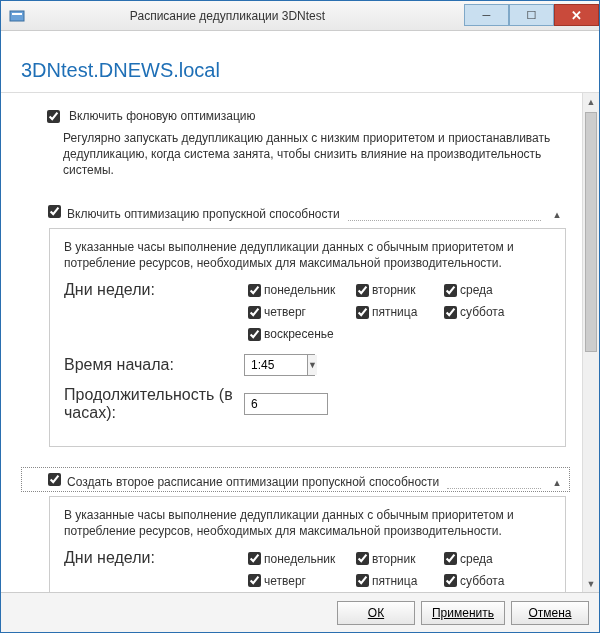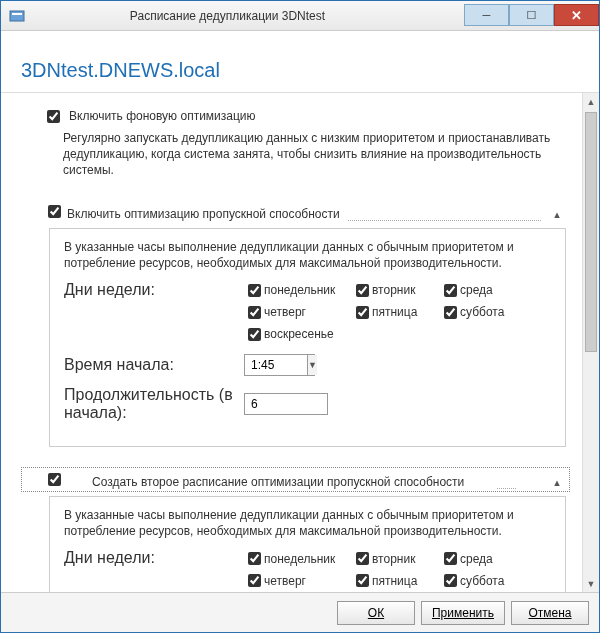--- a/index.html
+++ b/index.html
@@ -22,21 +22,21 @@
   .sb-btn { height:17px; background:#f0f0f0; display:flex; align-items:center; justify-content:center; color:#606060; font-size:9px; }
   .sb-track { flex:1; position:relative; }
   .sb-thumb { position:absolute; left:2px; right:2px; top:2px; height:240px; background:#cdcdcd; border:1px solid #b0b0b0; }
   .chk-row { display:flex; align-items:flex-start; gap:6px; margin:8px 0 4px 22px; }
   .chk-row input { margin-top:1px; }
   .chk-row label { font-size:12px; }
   .desc { margin:4px 0 14px 42px; font-size:12px; color:#333; line-height:1.35; }
   .section-hdr { display:flex; align-items:flex-end; border:1px solid transparent; padding:2px 4px 2px 22px; margin-top:20px; }
   .section-hdr .hline { flex:1; border-bottom:1px dotted #aaa; margin:0 8px; height:1px; }
   .section-hdr .caret { width:16px; text-align:center; color:#555; font-size:11px; cursor:pointer; }
-  .section-hdr.sel { border:1px dotted #888;gap:25px; }
+  .section-hdr.sel { border:1px dotted #888; }
   .panel { border:1px solid #ccc; margin:4px 4px 16px 28px; padding:10px 12px 14px 14px; }
   .panel .desc2 { font-size:12px; line-height:1.35; margin-bottom:10px; }
   .formrow { display:flex; align-items:center; margin:10px 0; }
   .formrow .lbl { width:180px; font-size:16px; }
   .days { flex:1; display:flex; gap:0; }
   .daycol { display:flex; flex-direction:column; gap:3px; }
   .daycol.c1 { width:108px; }
   .daycol.c2 { width:88px; }
   .daycol.c3 { width:88px; }
   .dayitem { display:flex; align-items:center; font-size:12px; white-space:nowrap; }
@@ -137,21 +137,21 @@
 
         <div class="formrow">
           <div class="lbl">Время начала:</div>
           <div class="timebox">
             <input value="1:45" style="">
             <div class="dd">▼</div>
           </div>
         </div>
 
         <div class="formrow">
-          <div class="lbl">Продолжительность (в начала):</div>
+          <div class="lbl">Продолжительность (в часах):</div>
           <input class="numbox" value="6" style="">
         </div>
       </div>
 
       <div class="section-hdr sel">
         <input type="checkbox" checked="" style="margin-right: 6px;">
         <span>Создать второе расписание оптимизации пропускной способности</span>
         <span class="hline"></span>
         <span class="caret">▴</span>
       </div>

